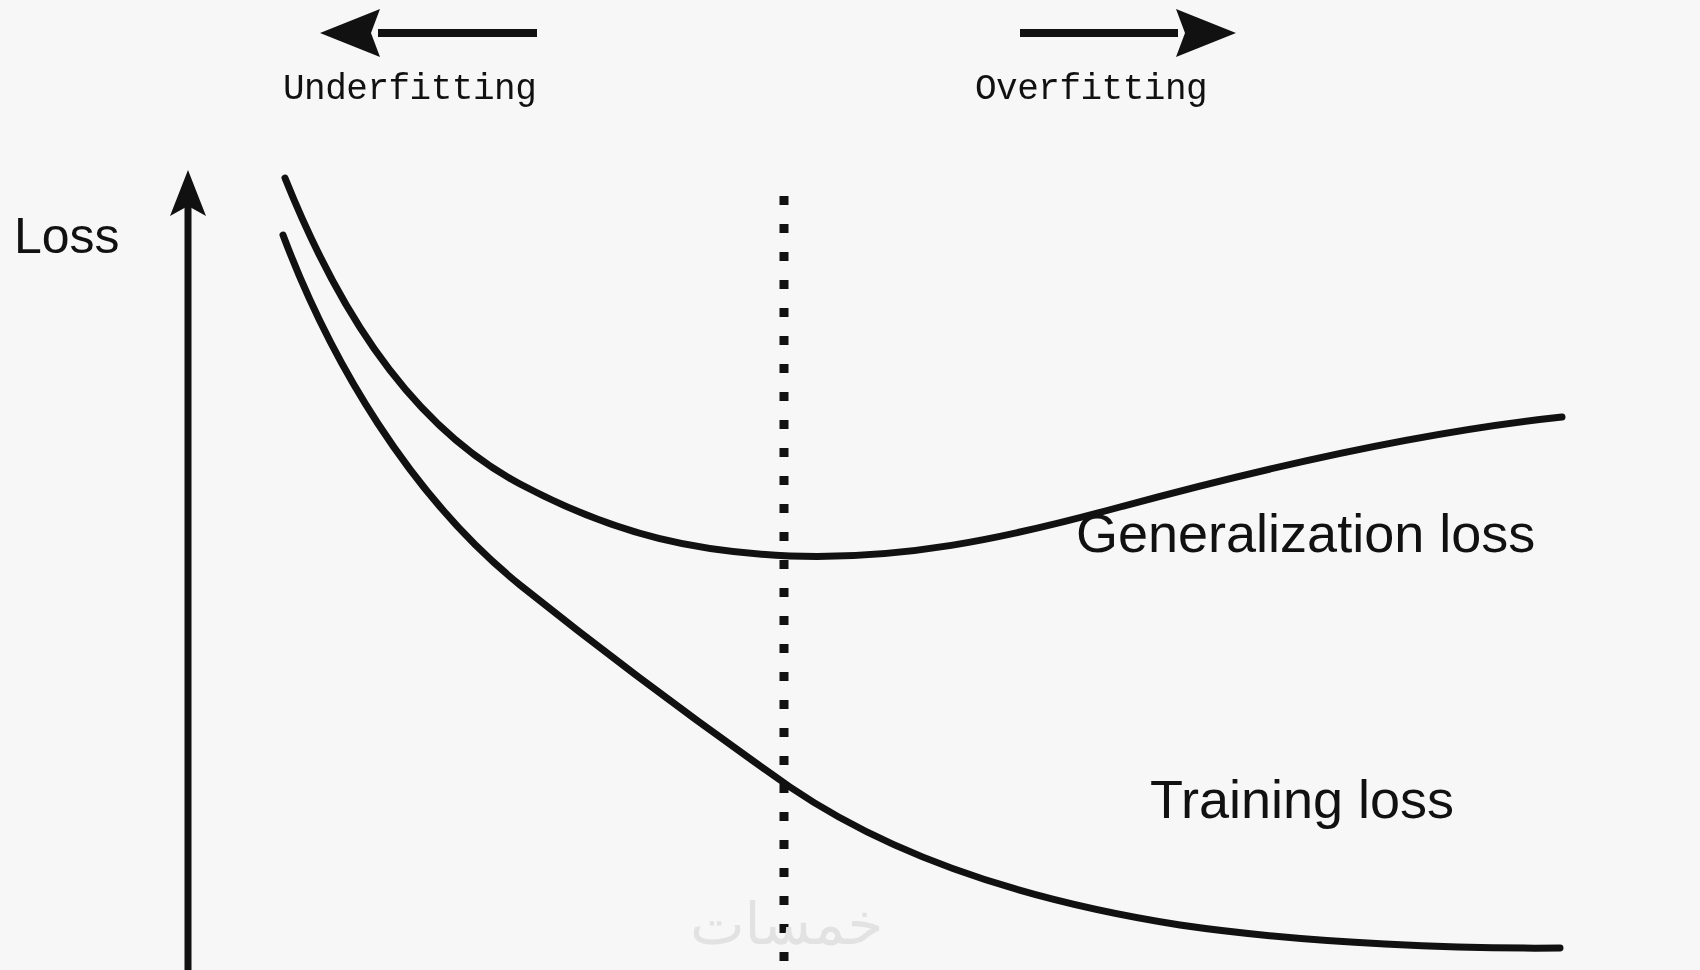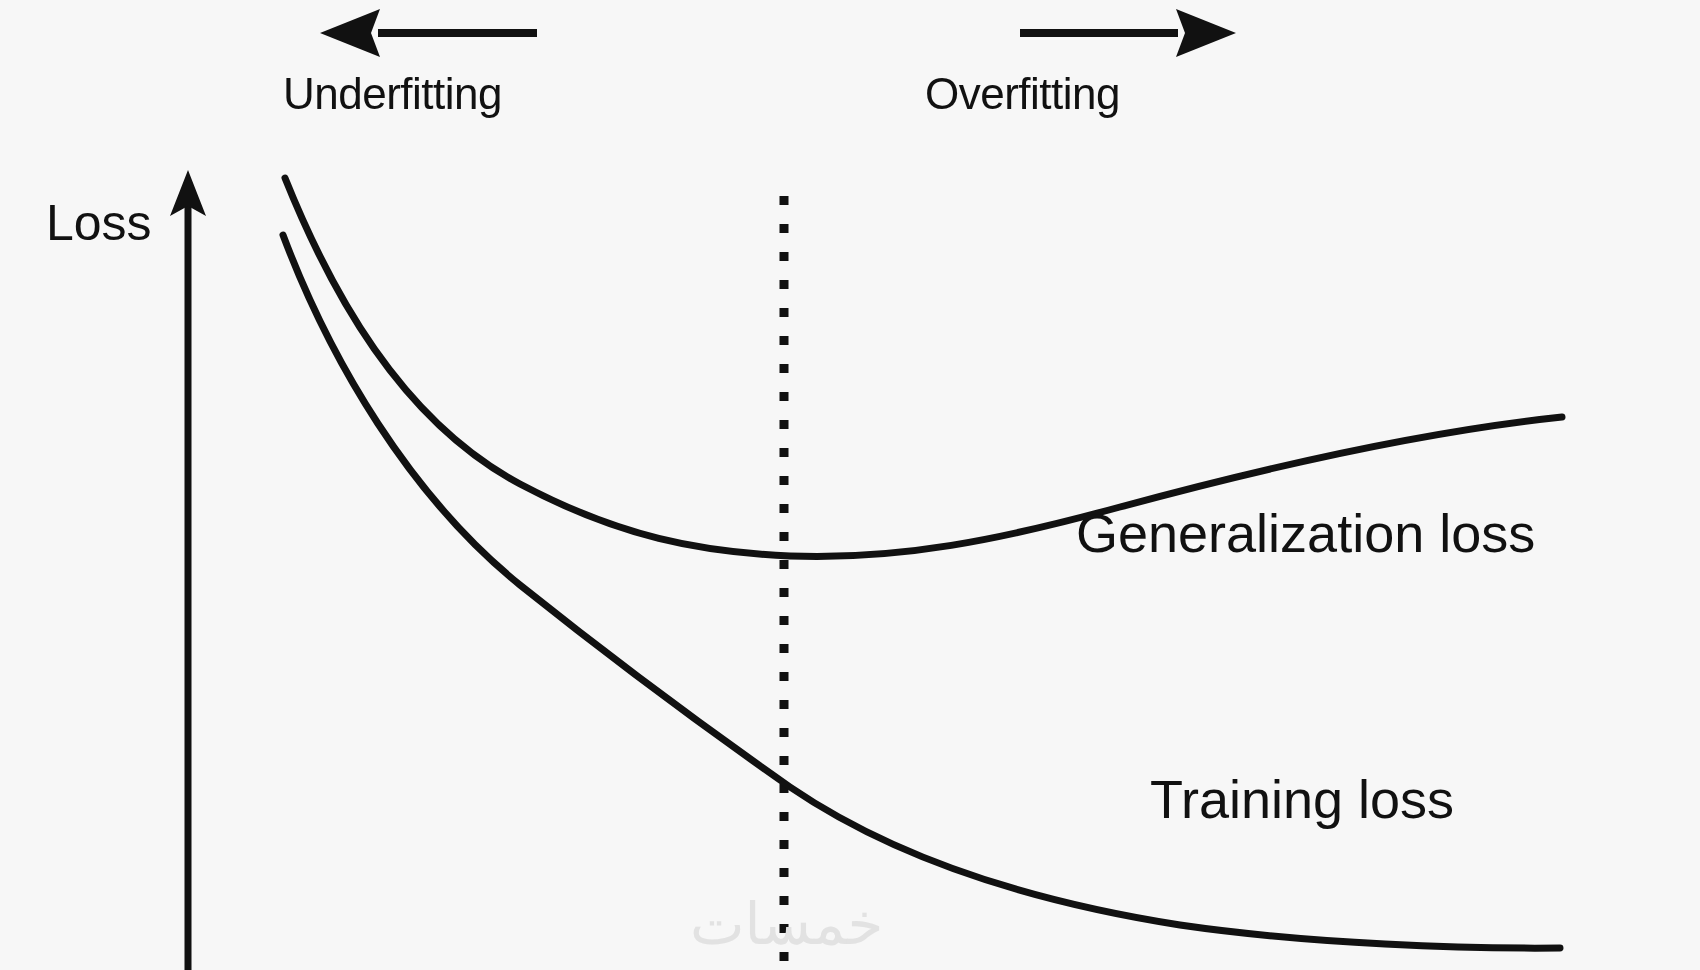--- a/index.html
+++ b/index.html
@@ -27,33 +27,34 @@
     height: 970px;
   }
   .fig-label {
     position: absolute;
     color: #111111;
     white-space: nowrap;
     line-height: 1;
     user-select: none;
   }
   .region-label {
-    font-size: 44px;
+    font-size: 36px;
     letter-spacing: -0.5px;
+    font-family: Liberation Mono, monospace;
   }
   .axis-label {
     font-size: 50px;
   }
   .curve-label {
     font-size: 54px;
   }
   #label-underfitting { left: 283px; top: 72px; }
   #label-optimum      { left: 627px; top: 72px; }
-  #label-overfitting  { left: 925px; top: 72px; text-align: center; }
-  #label-loss         { left: 14px;  top: 198px; margin-left: 32px; }
+  #label-overfitting  { left: 975px; top: 72px; text-align: center; }
+  #label-loss         { left: 14px;  top: 211px; }
   #label-generalization { left: 1076px; top: 506px; }
   #label-training       { left: 1150px; top: 748px; margin-top: 24px; }
   #watermark {
     position: absolute;
     left: 690px;
     top: 890px;
     font-size: 58px;
     color: #e2e2e2;
     letter-spacing: 2px;
     direction: rtl;

